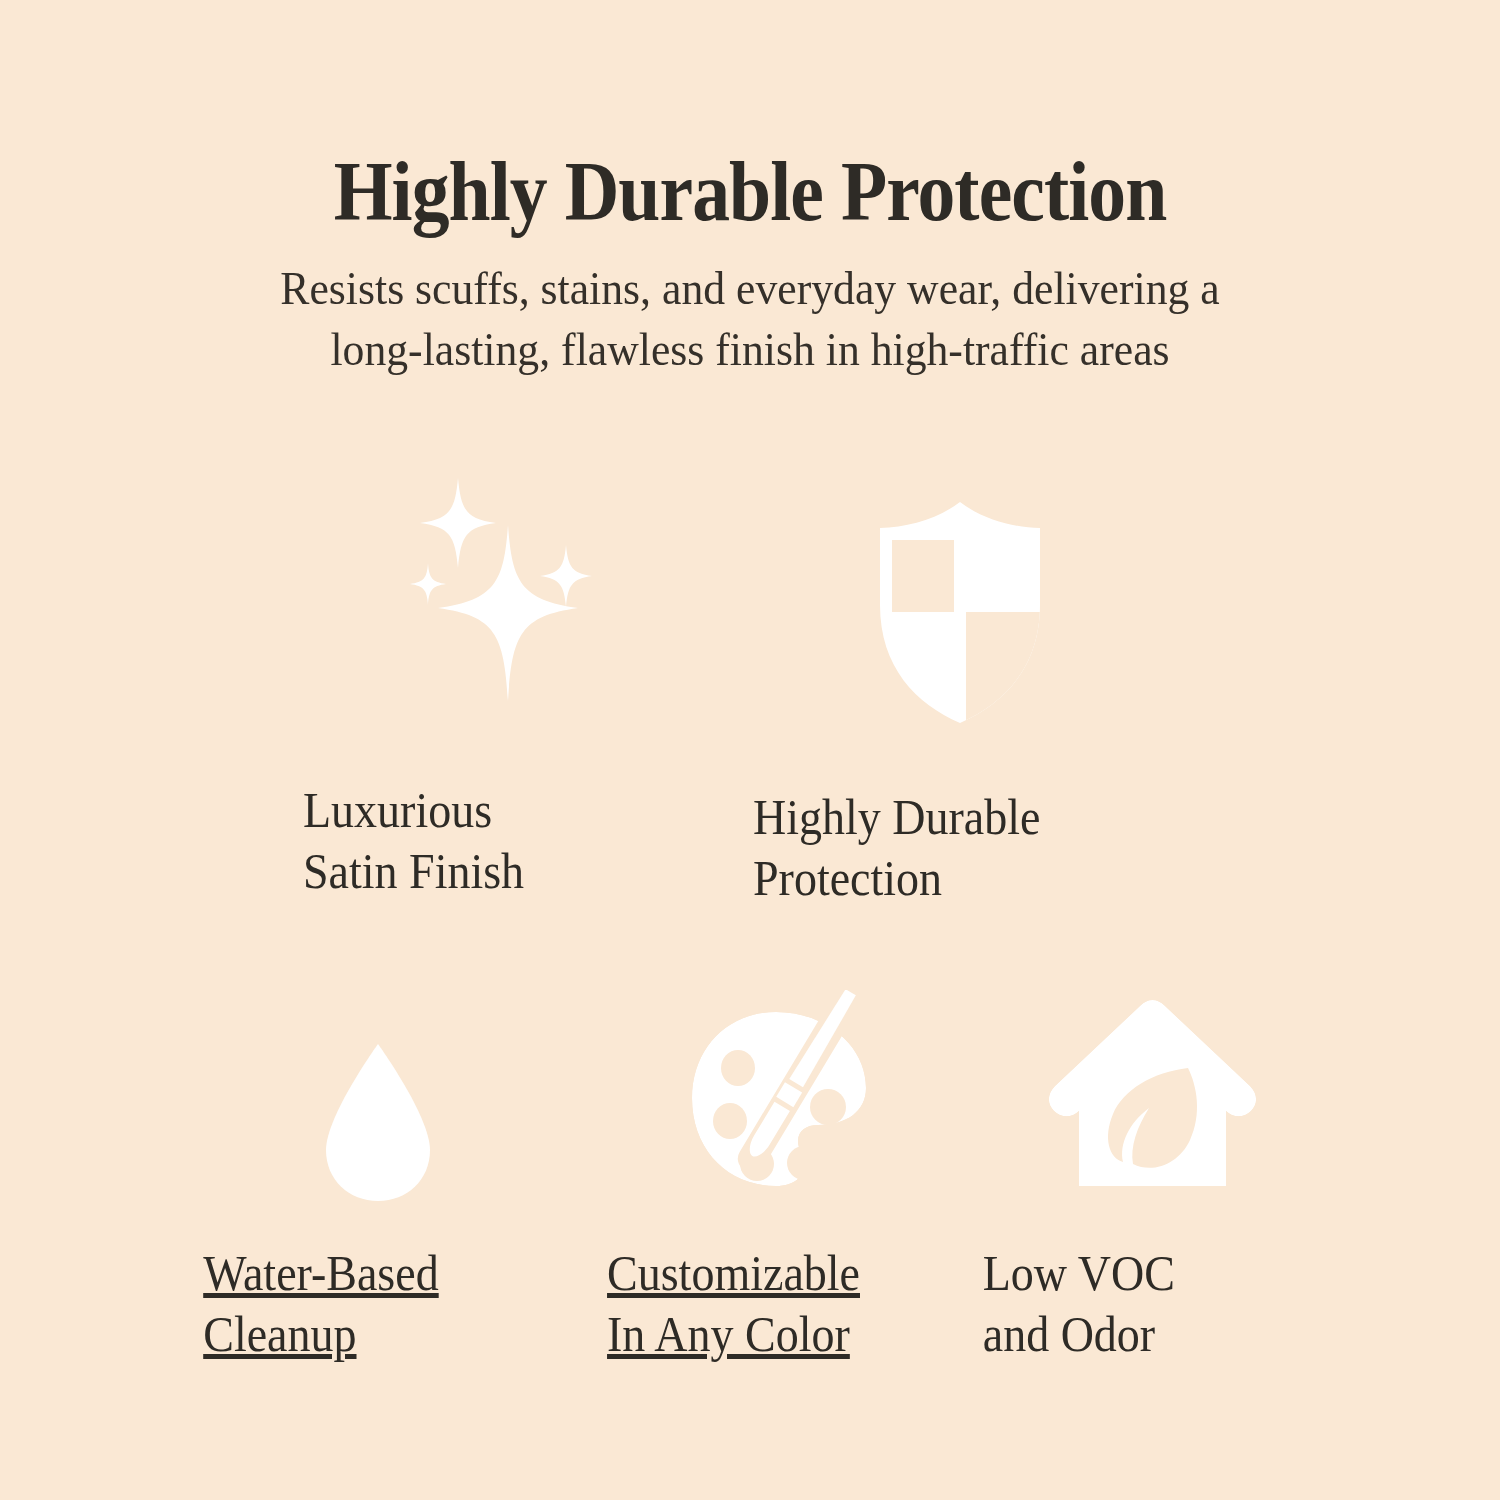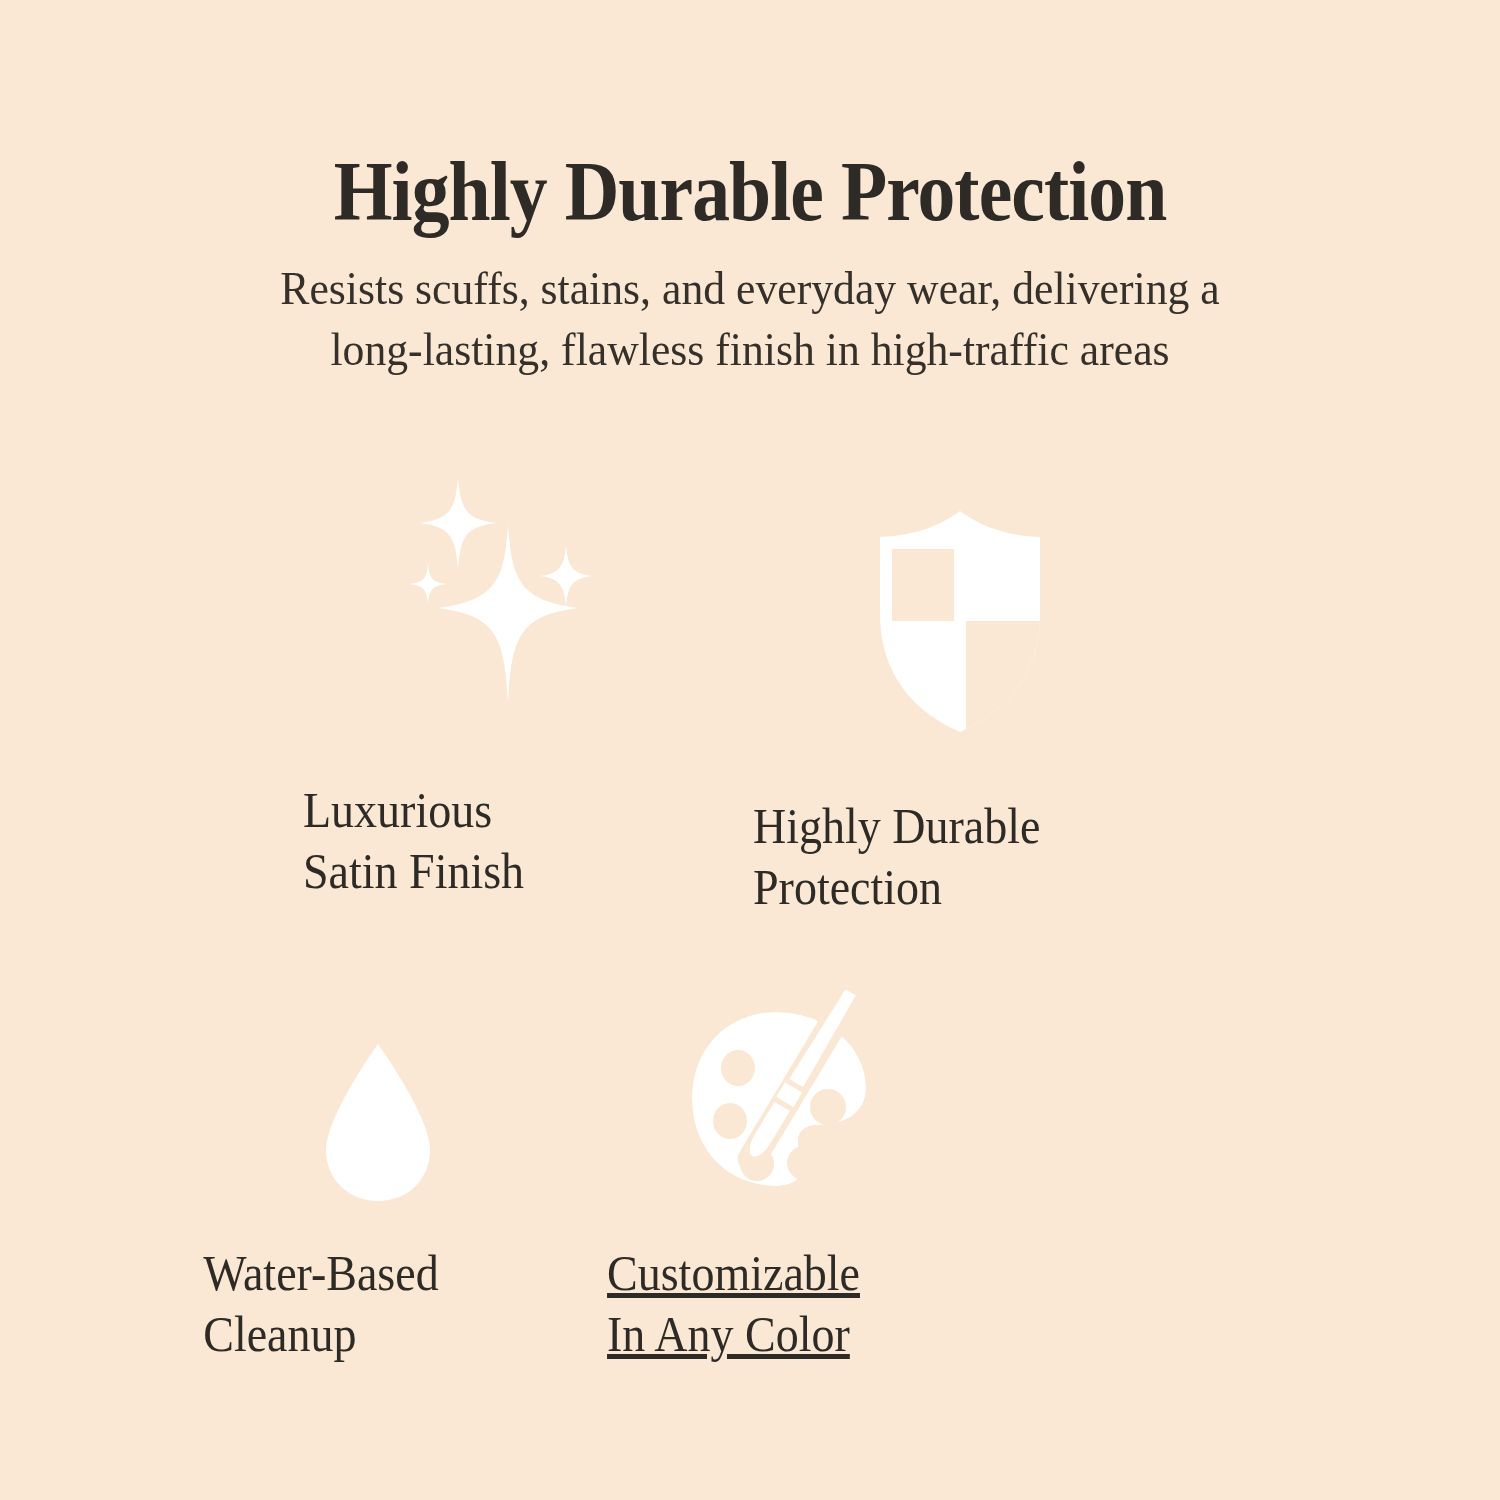--- a/index.html
+++ b/index.html
@@ -80,26 +80,26 @@
     transform-origin:center top;
     white-space:nowrap;
   }
   .cell-label .ln { display:block; }
 
   
   .cell-sparkle { left:285px;  top:0px;   width:450px; }
   .cell-sparkle .icon-wrap { height:250px; }
   .cell-sparkle .cell-label { margin-top:60px; }
 
-  .cell-shield  { left:735px;  top:16px;   width:450px; }
+  .cell-shield  { left:735px;  top:7px;   width:450px; }
   .cell-shield .icon-wrap { height:250px; }
   .cell-shield .cell-label { margin-top:60px; }
 
   
-  .cell-drop    { left:188px;  top:500px; width:380px; }
+  .cell-drop    { left:188px;  top:500px; width:380px;text-decoration:underline; }
   .cell-drop .icon-wrap { height:235px; }
   .cell-drop .cell-label { margin-top:38px; }
 
   .cell-palette { left:592px;  top:500px; width:376px;text-decoration:underline; }
   .cell-palette .icon-wrap { height:235px; }
   .cell-palette .cell-label { margin-top:38px; }
 
   .cell-house   { left:968px;  top:500px; width:368px; }
   .cell-house .icon-wrap { height:235px; }
   .cell-house .cell-label { margin-top:38px; }
@@ -254,14 +254,62 @@
                    C108 177 103 170 103 158 Z"></path>
         </g>
       </svg>
     </div>
     <div class="cell-label">
       <span class="ln">Customizable</span>
       <span class="ln">In Any Color</span>
     </div>
   </div>
 
+  <div class="cell cell-house">
+    <div class="icon-wrap">
+      <svg width="215" height="215" viewBox="0 0 215 215" aria-hidden="true">
+        <defs>
+          <mask id="houseMask">
+            <rect x="0" y="0" width="215" height="215" fill="#000"></rect>
+
+            <path d="M107.5 10
+                     C103 10 99 12 96 15
+                     L10 96
+                     C2 104 2 114 9 121
+                     C16 128 27 128 34 121
+                     L34 196
+                     L181 196
+                     L181 121
+                     C188 128 199 128 206 121
+                     C213 114 213 104 205 96
+                     L119 15
+                     C116 12 112 10 107.5 10 Z" fill="#FFF"></path>
+
+            <path d="M143 78
+                     C108 82 78 100 68 124
+                     C58 148 64 168 78 172
+                     C74 154 84 133 104 118
+                     C92 137 85 157 88 174
+                     C108 184 134 174 145 150
+                     C157 124 152 96 143 78 Z" fill="#000"></path>
+          </mask>
+        </defs>
+        <path d="M107.5 10
+                 C103 10 99 12 96 15
+                 L10 96
+                 C2 104 2 114 9 121
+                 C16 128 27 128 34 121
+                 L34 196
+                 L181 196
+                 L181 121
+                 C188 128 199 128 206 121
+                 C213 114 213 104 205 96
+                 L119 15
+                 C116 12 112 10 107.5 10 Z" fill="#FFFFFF" mask="url(#houseMask)"></path>
+      </svg>
+    </div>
+    <div class="cell-label">
+      <span class="ln">Low VOC</span>
+      <span class="ln">and Odor</span>
+    </div>
+  </div>
 
 </div>
 
 </body></html>

